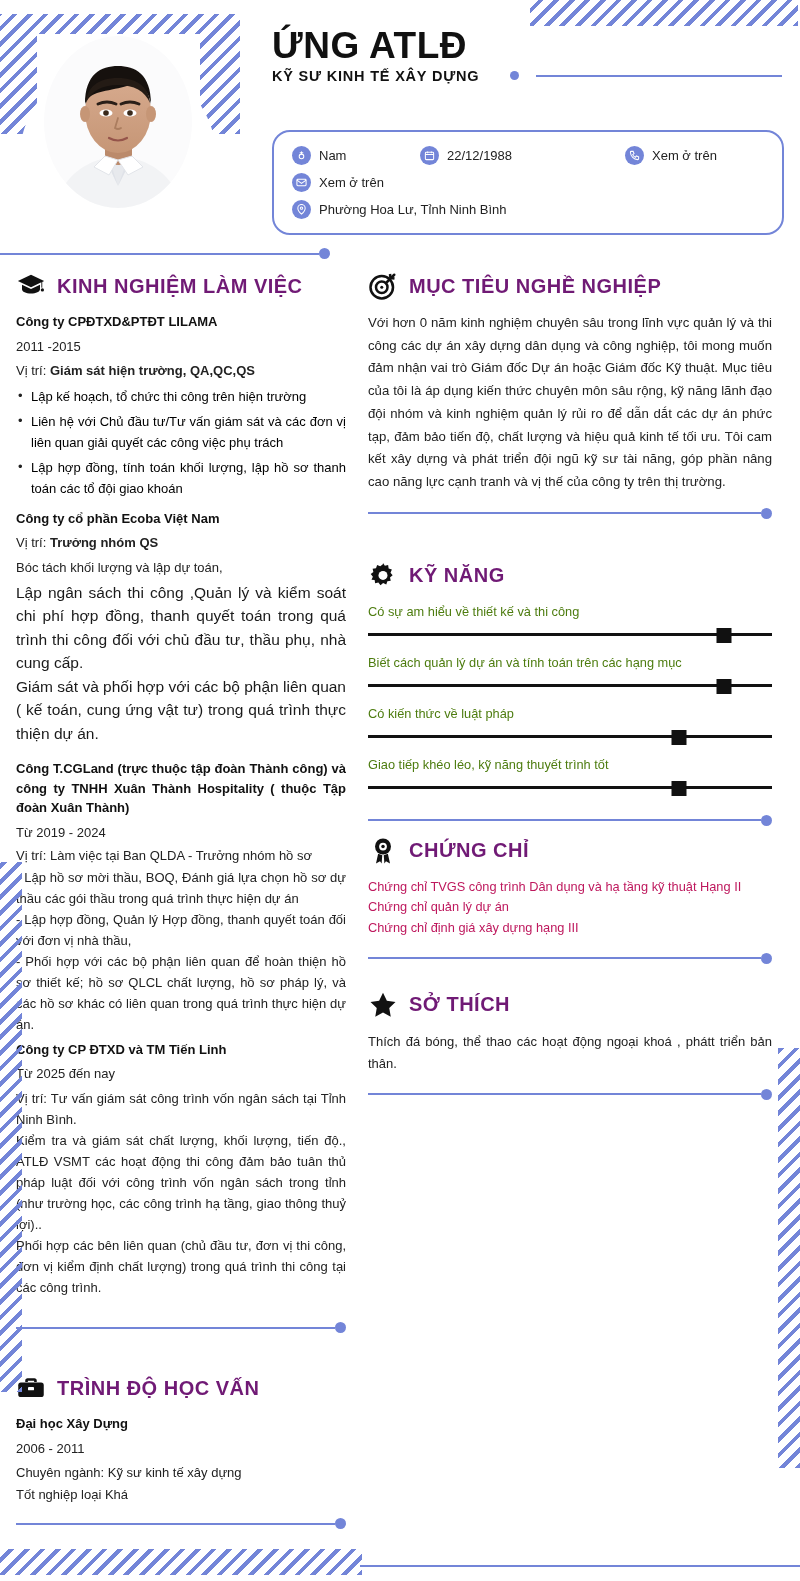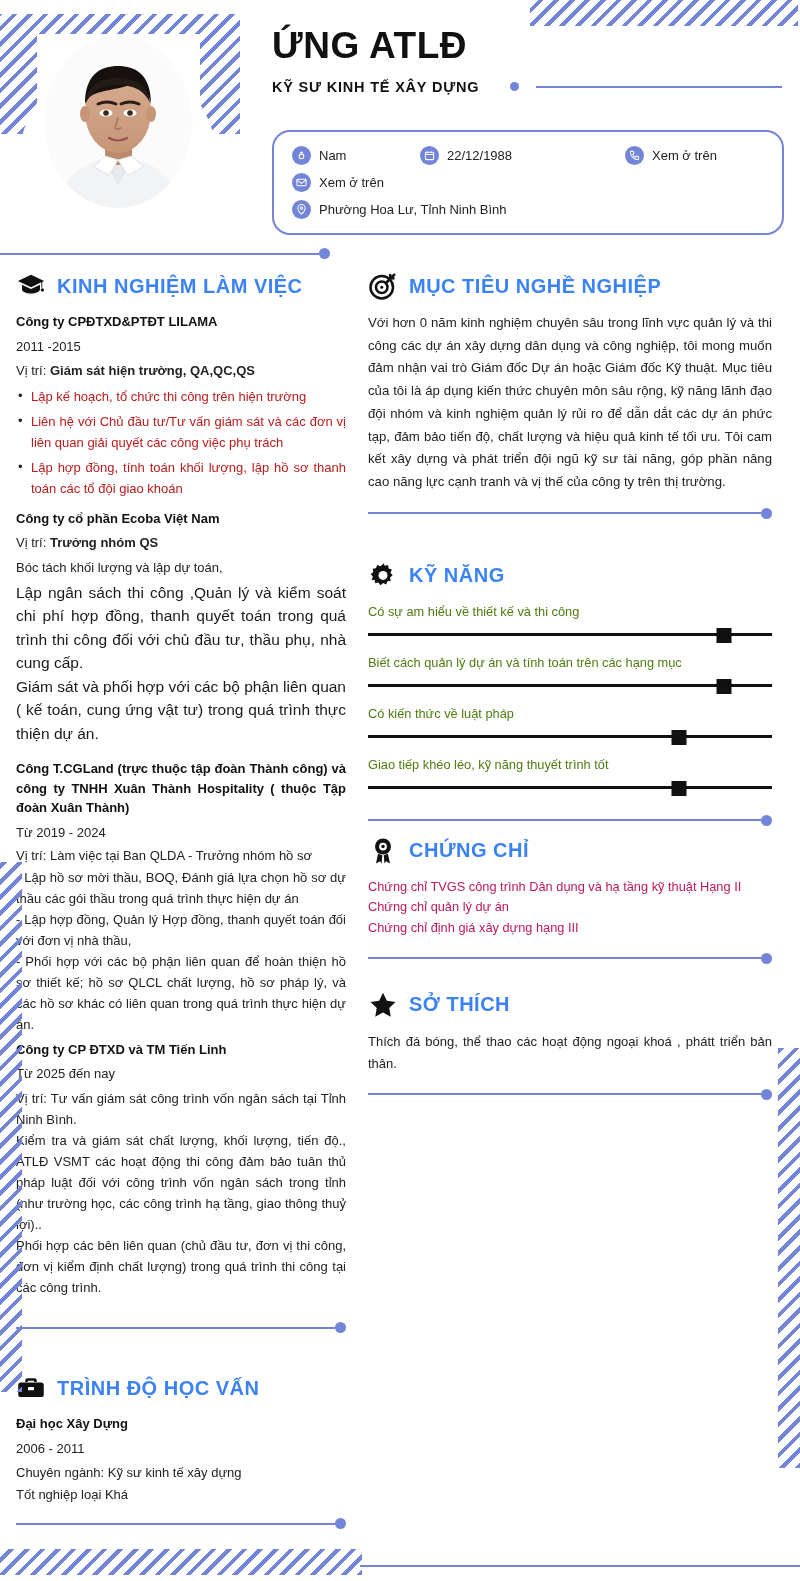--- a/index.html
+++ b/index.html
@@ -47,21 +47,21 @@
     overflow: hidden;
   }
   .photo-svg { display: block; width: 163px; height: 181px; }
 
   .title-block { position: absolute; left: 272px; top: 26px; width: 510px; }
   .cv-title {
     font-size: 37px; font-weight: bold; letter-spacing: 0.5px;
     line-height: 1.1; color: #111;
   }
   .subtitle-row {
-    display: flex; align-items: center; gap: 17px; margin-top: 12px;
+    display: flex; align-items: center; gap: 17px; margin-top: 1px;
   }
   .cv-subtitle {
     font-size: 14.5px; font-weight: bold; letter-spacing: 0.8px;
     color: #111; white-space: nowrap;
   }
   .sub-dot {
     width: 9px; height: 9px; border-radius: 50%;
     background: #7385d8; margin-left: 14px; flex: none;
   }
   .sub-line { flex: 1; height: 2px; background: #7385d8; }
@@ -89,40 +89,40 @@
   .col-left { width: 330px; }
   .col-right { width: 404px; }
 
   .section-head {
     display: flex; align-items: center; gap: 11px;
     margin-top: 12px; margin-bottom: 11px;
   }
   .section-icon { width: 30px; height: 30px; flex: none; color: #111; }
   .section-icon svg { display: block; width: 30px; height: 30px; }
   .section-title {
-    font-size: 20px; font-weight: bold; letter-spacing: 0.5px; color: #3b82f6;
+    font-size: 20px; font-weight: bold; letter-spacing: 0.5px; color: #701a75;
   }
 
   .divider { display: flex; align-items: center; margin: 10px 0 4px; }
   .divider .line { flex: 1; height: 2px; background: #7385d8; }
   .divider .knob {
     width: 11px; height: 11px; border-radius: 50%;
     background: #7385d8; flex: none;
   }
   .divider-short { width: 330px; }
 
   .org { font-size: 13px; font-weight: bold; color: #111; margin-top: 10px; line-height: 1.5; }
   .org-just { text-align: justify; }
   .meta { font-size: 13px; color: #222; margin-top: 5px; line-height: 1.5; }
   .pos { font-size: 13px; color: #222; margin-top: 5px; line-height: 1.5; }
   .pos b { font-weight: bold; }
 
   ul.bullets { list-style: none; margin-top: 5px; }
   ul.bullets li {
-    font-size: 13px; line-height: 1.62; color: #b91c1c;
+    font-size: 13px; line-height: 1.62; color: #000000;
     text-align: justify; position: relative;
     padding-left: 15px; margin-bottom: 4px;
   }
   ul.bullets li:before {
     content: "•"; position: absolute; left: 2px; top: -1px; color: #222;
   }
 
   .para { font-size: 13px; line-height: 1.62; color: #222; text-align: justify; }
   .para-lg { font-size: 15.5px; line-height: 1.52; color: #1a1a1a; text-align: justify; }
   .para-plain { font-size: 13px; line-height: 1.6; color: #222; }

